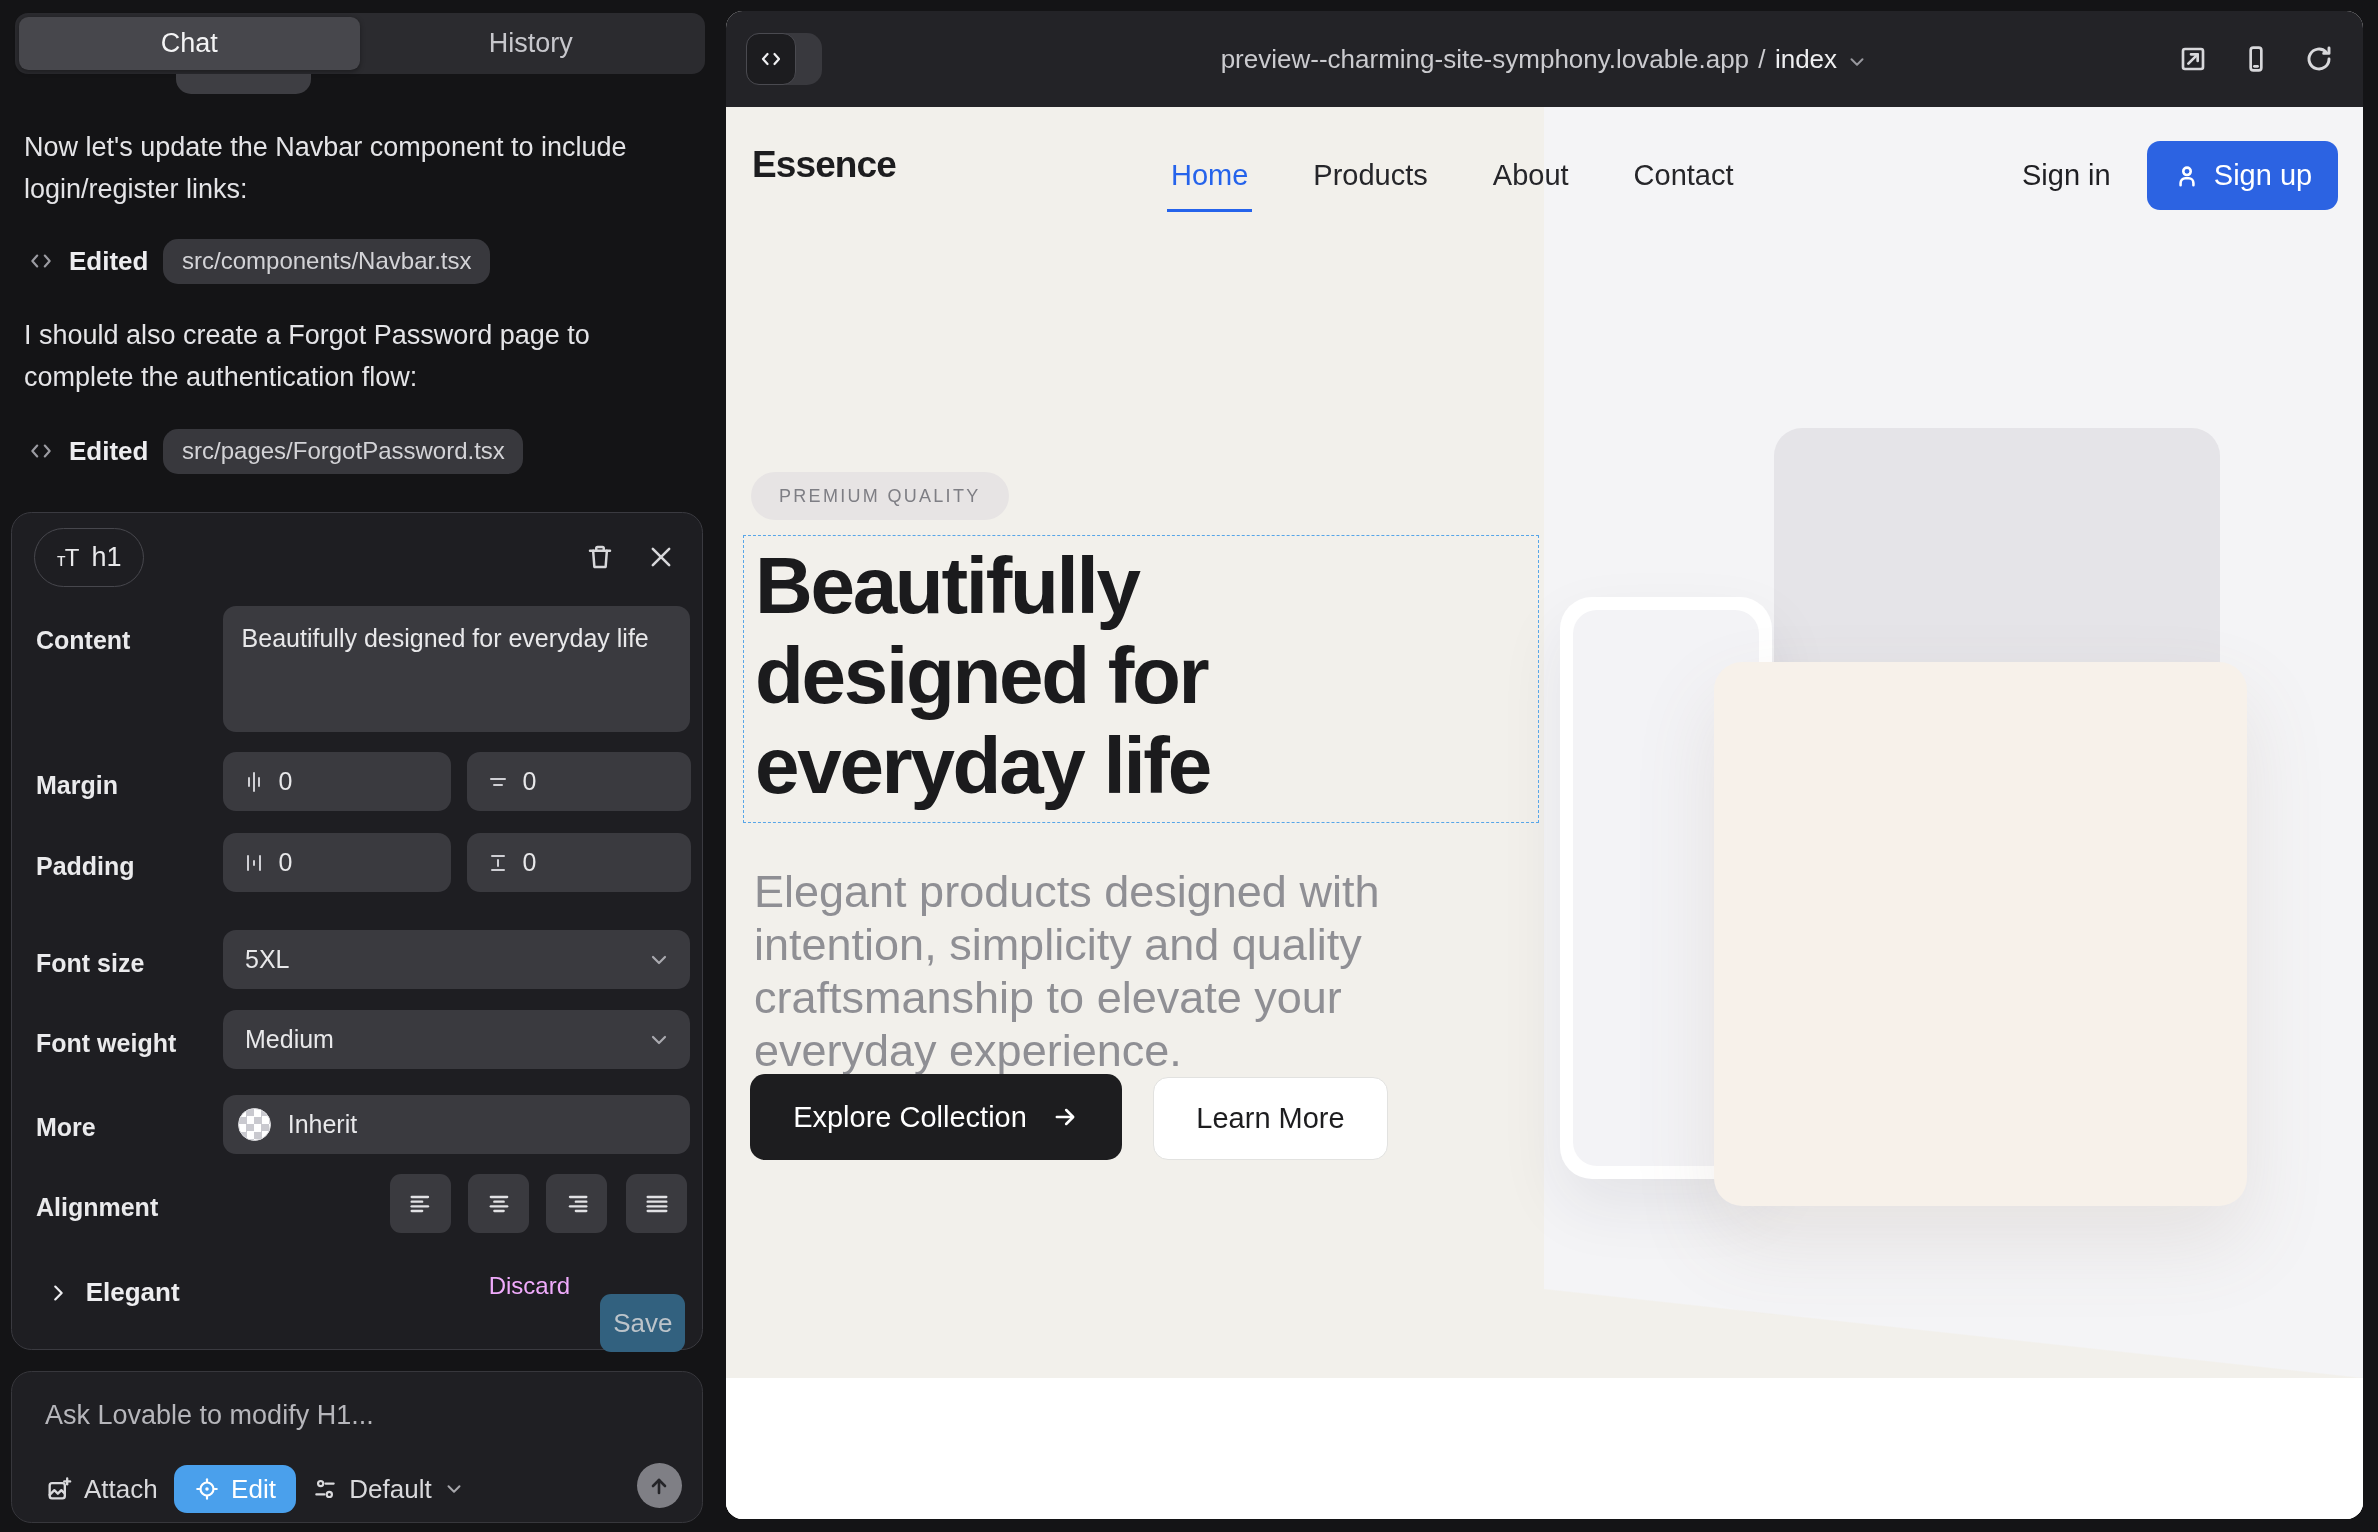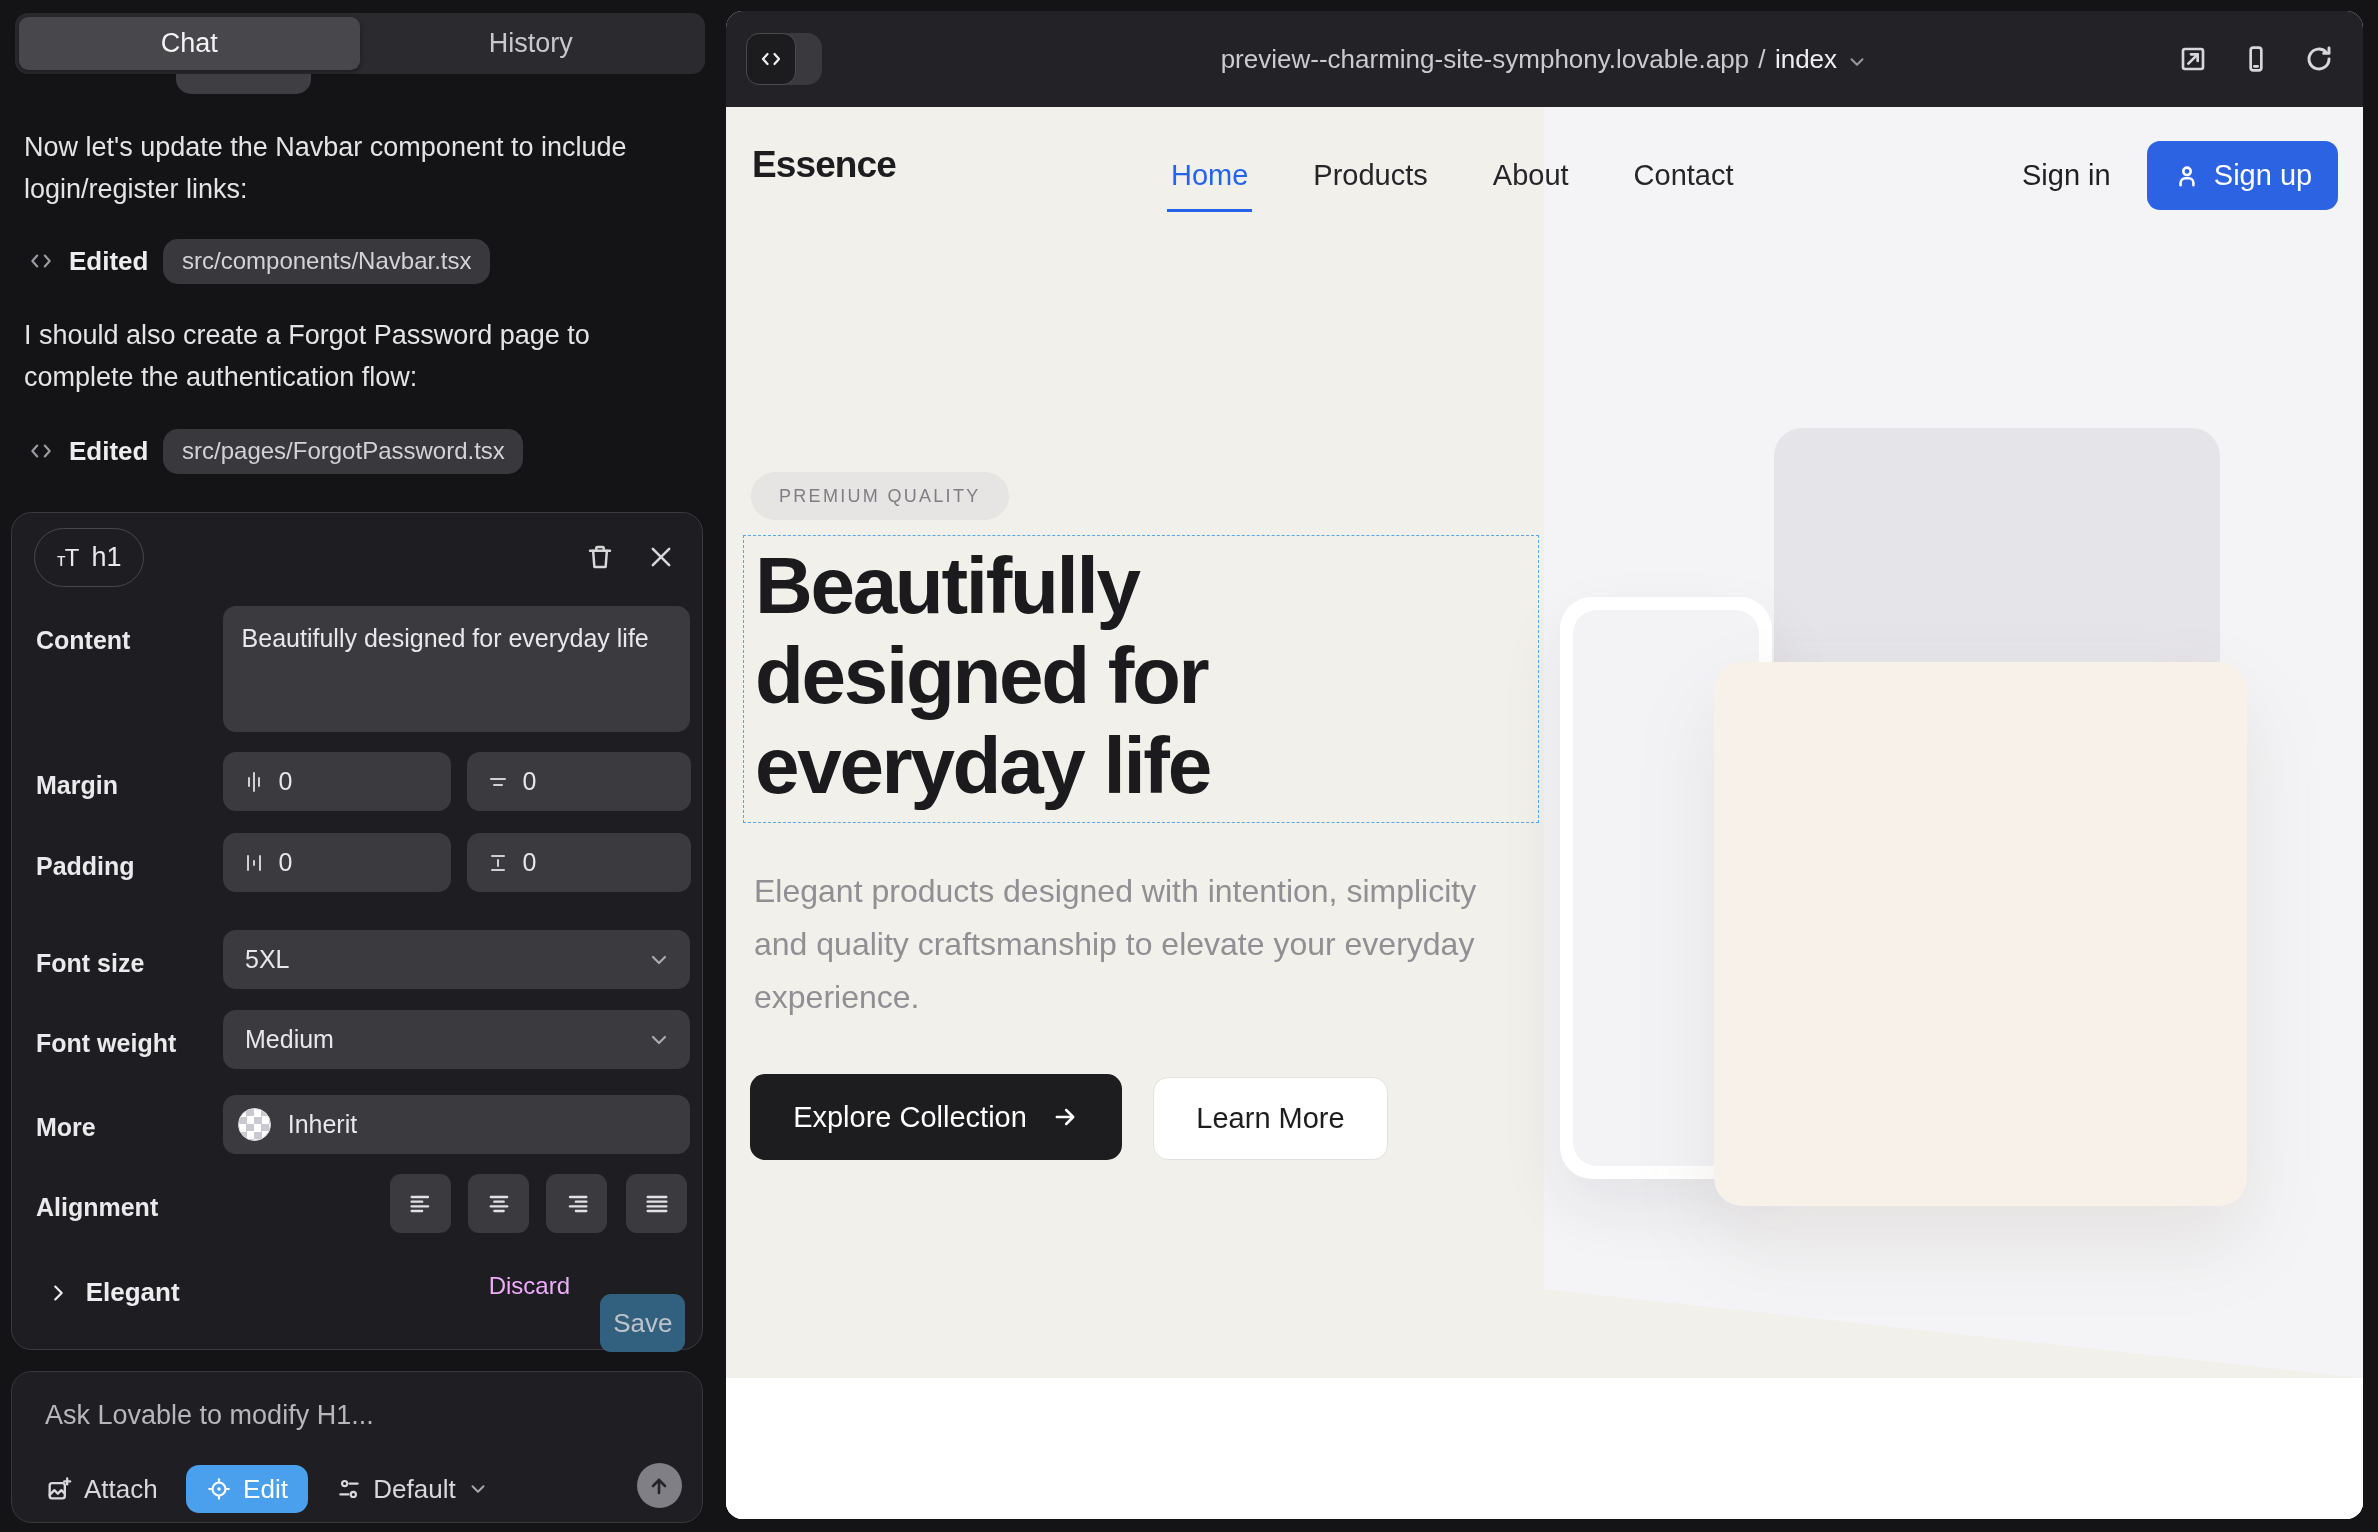--- a/index.html
+++ b/index.html
@@ -42,21 +42,21 @@
             background:#fff repeating-conic-gradient(#c9c9cf 0% 25%, #ffffff 0% 50%); background-size:15px 15px; }
   .align-btn { position:absolute; width:61px; height:59px; background:#3a3a3f; border-radius:11px; display:flex; align-items:center; justify-content:center; color:#e2e2e5; cursor:pointer; }
   .adv-row { position:absolute; left:35px; top:764px; display:flex; align-items:center; gap:16.7px; color:#ededf0; font-size:26px; font-weight:600; cursor:pointer; }
   .discard-btn { position:absolute; top:759px; right:132px; font-size:24px; color:#f0abfc; cursor:pointer; }
   .save-btn { position:absolute; top:749px; right:16.7px; width:85px; height:58px; background:#32617f; color:#bcc4ca; border:none; border-radius:11px; font-size:26px; font-family:inherit; cursor:pointer;margin-top:32px; }
 
   
   .composer { position:absolute; left:11px; top:1371px; width:692px; height:152px; background:#1f1f23; border:1.9px solid #37373c; border-radius:20.4px; }
   .composer-input { position:absolute; left:33px; top:28px; width:612px; background:transparent; border:none; outline:none; font-size:27px; color:#e6e6e9; font-family:inherit; }
   .composer-input::placeholder { color:#b6b6bb; opacity:1; }
-  .composer-row { position:absolute; left:33px; top:93px; height:48px; display:flex; align-items:center; gap:28px;justify-content:space-between; }
+  .composer-row { position:absolute; left:33px; top:93px; height:48px; display:flex; align-items:center; gap:16px;justify-content:space-between; }
   .tool-btn { display:flex; align-items:center; gap:11px; font-size:26px; color:#d9d9dc; cursor:pointer; }
   .edit-pill { height:48px; padding:0 20.4px; border-radius:13px; background:#4aa0ec; color:#fff; display:flex; align-items:center; gap:11px; font-size:26px; cursor:pointer; }
   .send-btn { position:absolute; right:20.4px; top:91px; width:45px; height:45px; border-radius:50%; background:#7f7f85; color:#242428; display:flex; align-items:center; justify-content:center; cursor:pointer; }
 
   
   .browser { position:absolute; left:726px; top:11px; width:1637px; height:1508px; border-radius:16.7px; overflow:hidden; background:#fff; }
   .browser-bar { position:absolute; left:0; top:0; width:100%; height:96px; background:#232327; display:flex; align-items:center; }
   .view-toggle { position:absolute; left:20.4px; top:22px; width:76px; height:52px; background:#39393e; border-radius:15px; cursor:pointer; }
   .view-toggle .seg { position:absolute; left:0; top:0; width:50px; height:52px; background:#1c1c1f; border:0.9px solid #4a4a50; border-radius:13px; display:flex; align-items:center; justify-content:center; color:#f0f0f2; }
   .url-box { position:absolute; left:0; right:0; top:0; height:96px; display:flex; align-items:center; justify-content:center; gap:9.3px; font-size:26px; color:#cbcbcf; }
@@ -81,21 +81,21 @@
   .nav-links { position:absolute; left:445px; top:52px; display:flex; gap:65px; font-size:29px; color:#26262a; }
   .nav-link { cursor:pointer; position:relative; }
   .nav-link.active { color:#2563eb; }
   .nav-link.active::after { content:""; position:absolute; left:-3.7px; right:-3.7px; bottom:-20.4px; height:3.7px; background:#2563eb; }
   .sign-in { position:absolute; left:1296px; top:52px; font-size:29px; color:#1f1f23; cursor:pointer; }
   .sign-up { position:absolute; left:1421px; top:34px; width:191px; height:69px; background:#2c63e2; border:none; border-radius:13px; color:#fff; font-size:29px; font-family:inherit; display:flex; align-items:center; justify-content:center; gap:13px; cursor:pointer; }
 
   .badge { position:absolute; left:25px; top:365px; height:48px; padding:0 28px; background:#e7e4e4; border-radius:24px; display:flex; align-items:center; font-size:18px; letter-spacing:2.3px; color:#7e7e84; }
   .selection-outline { position:absolute; left:16.7px; top:428px; width:796px; height:288px; border:1.9px dashed #58a6e8; pointer-events:none; z-index:4; }
   .hero-h1 { position:absolute; left:29px; top:434px; font-size:80px; line-height:90px; font-weight:600; letter-spacing:-2.3px; color:#1b1b1d; z-index:3; }
-  .hero-p { position:absolute; left:28px; top:758px; width:751px; font-size:32px; line-height:53px; color:#8f8f94; }
+  .hero-p { position:absolute; left:28px; top:758px; width:751px; font-size:45px; line-height:53px; color:#8f8f94; }
   .cta-primary { position:absolute; left:24px; top:967px; width:372px; height:86px; background:#1d1d1f; border:none; border-radius:15px; color:#fff; font-size:29px; font-family:inherit; display:flex; align-items:center; justify-content:center; gap:24px; cursor:pointer; }
   .cta-secondary { position:absolute; left:427px; top:970px; width:235px; height:83px; background:#fff; border:1.9px solid #e2e2e0; border-radius:15px; color:#1d1d1f; font-size:29px; font-family:inherit; display:flex; align-items:center; justify-content:center; cursor:pointer; }
   .white-band { position:absolute; left:0; top:1271px; width:100%; height:142px; background:#ffffff; }
 </style>
 </head>
 <body>
 
 <div class="stage">
 
   <aside class="left-panel">

